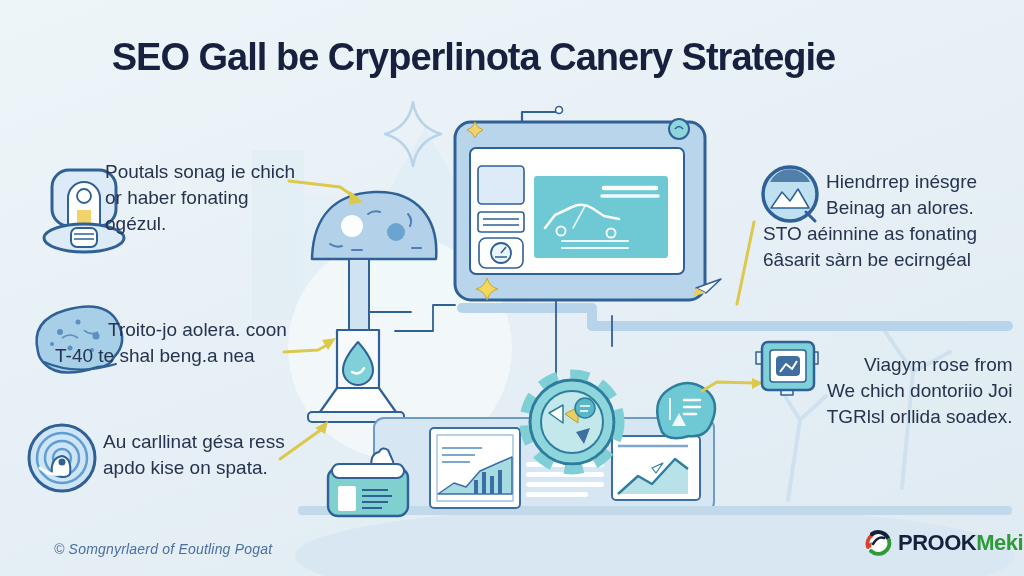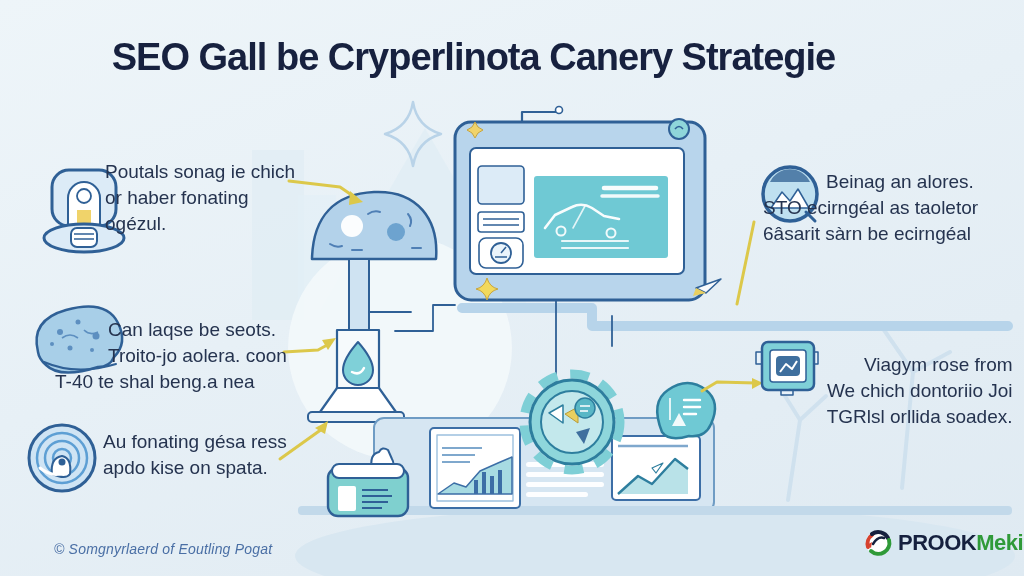--- a/index.html
+++ b/index.html
@@ -257,33 +257,33 @@
 
   <h1 class="title">SEO Gall be Cryperlinota Canery Strategie</h1>
 
   <div class="callout co-l1">
     <div class="cl">Poutals sonag ie chich</div>
     <div class="cl">or haber fonating</div>
     <div class="cl">ogézul.</div>
   </div>
 
   <div class="callout co-l2">
-    <div class="cl">Can laqse be seots.</div>
     <div class="cl">Troito-jo aolera. coon</div>
     <div class="cl shift">T-40 te shal beng.a nea</div>
   </div>
 
   <div class="callout co-l3">
-    <div class="cl">Au fonating gésa ress</div>
+    <div class="cl">Au carllinat gésa ress</div>
     <div class="cl">apdo kise on spata.</div>
   </div>
 
   <div class="callout co-r1">
+    <div class="cl">Hiendrrep inésgre</div>
     <div class="cl">Beinag an alores.</div>
-    <div class="cl shift">STO ecirngéal as taoletor</div>
+    <div class="cl shift">STO aéinnine as fonating</div>
     <div class="cl shift">6âsarit sàrn be ecirngéal</div>
   </div>
 
   <div class="callout co-r2">
     <div class="cl">Viagym rose from</div>
     <div class="cl">We chich dontoriio Joi</div>
     <div class="cl shift">TGRlsl orllida soadex.</div>
   </div>
 
   <div class="footer-note">© Somgnyrlaerd of Eoutling Pogat</div>

